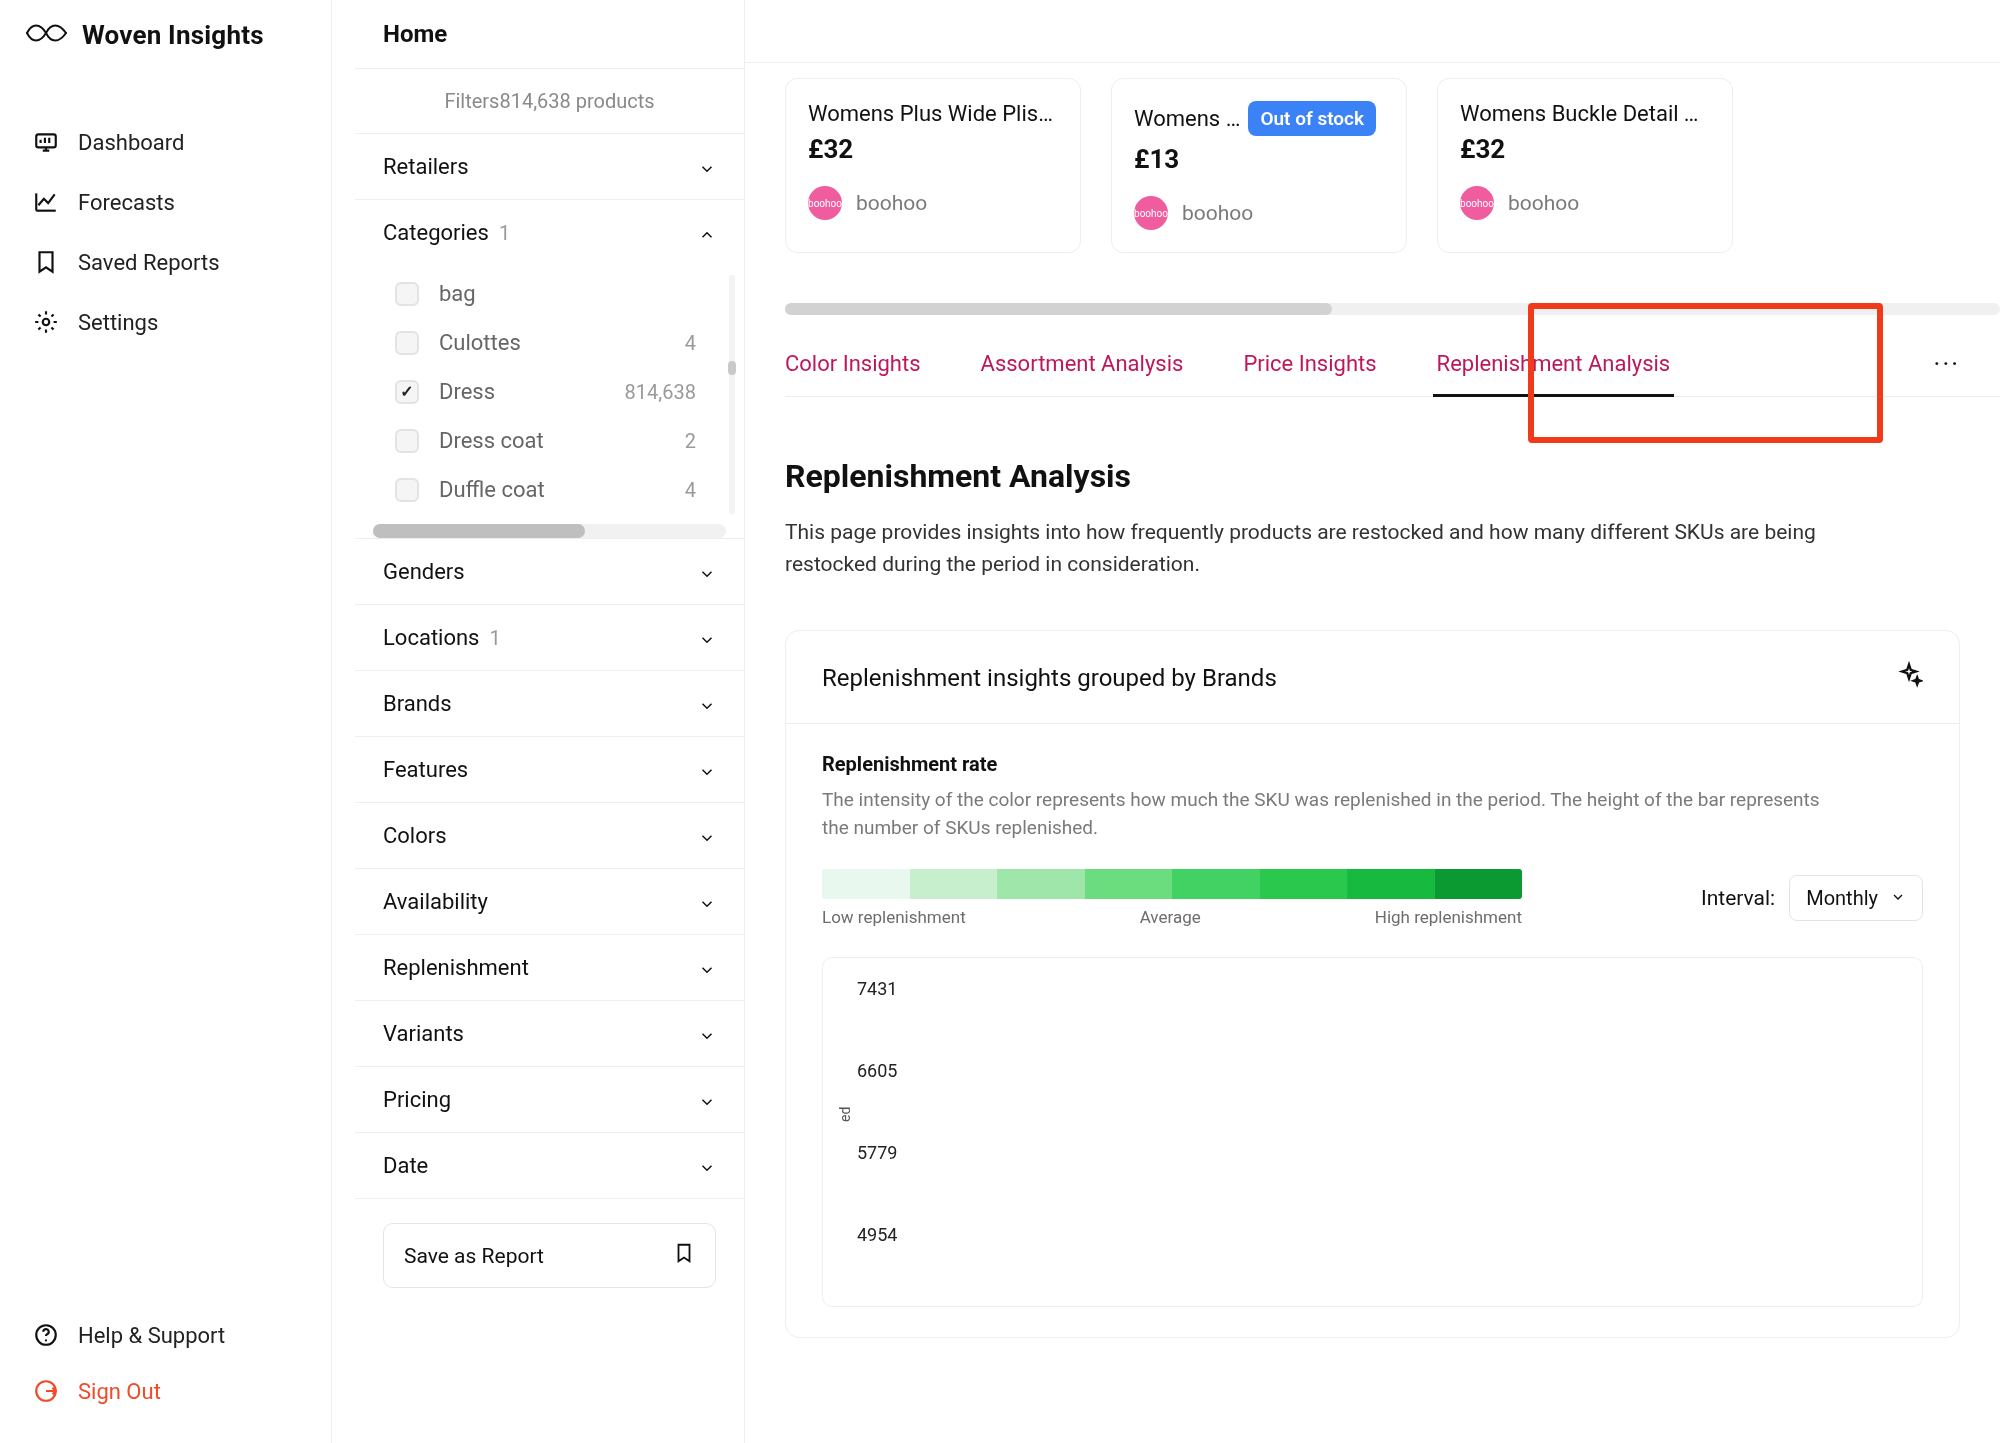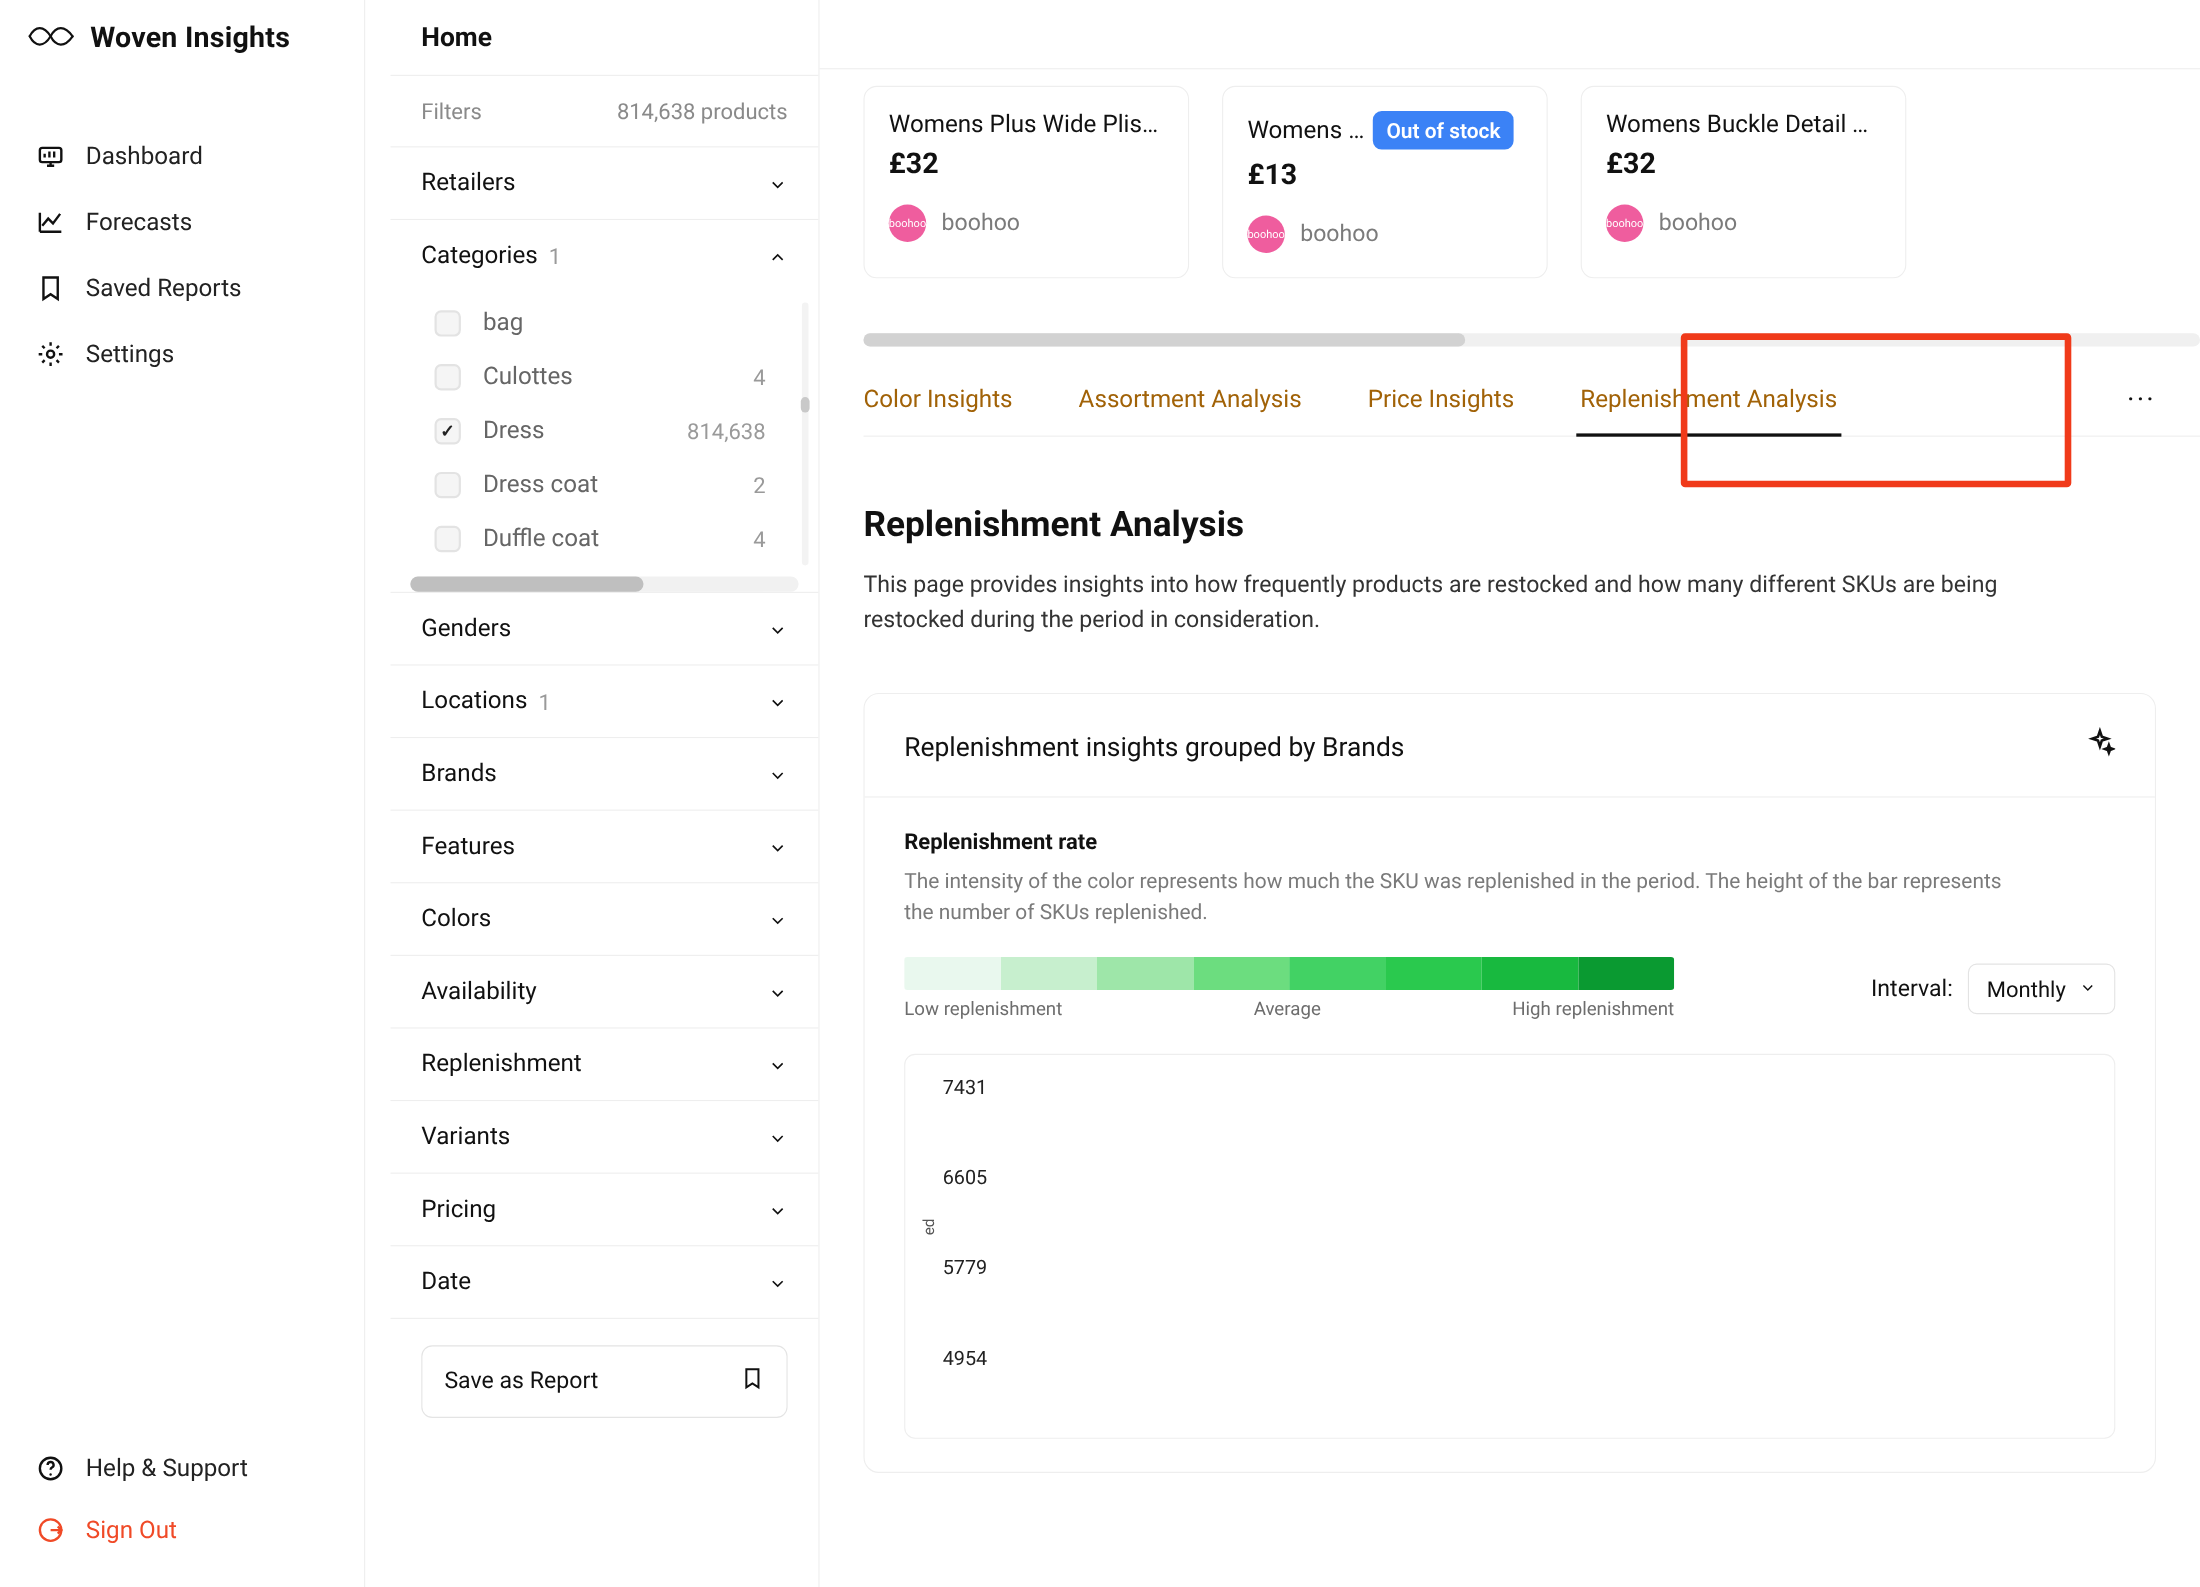--- a/index.html
+++ b/index.html
@@ -62,21 +62,21 @@
     border-right: 1px solid #eee;
   }
   .filterbar-header {
     display:flex; align-items:center; justify-content:space-between;
     padding: 20px 28px;
     border-bottom: 1px solid #eee;
   }
   .filterbar-home { font-size: 24px; font-weight: 700; }
 
   .filters-row {
-    display:flex; justify-content:space-between; align-items:center;
+    display:flex; justify-content:center; align-items:center;
     padding: 20px 28px;
     color:#8a8a8a; font-size:20px;
     border-bottom: 1px solid #eee;
   }
 
   .filter-section {
     border-bottom: 1px solid #eee;
   }
   .filter-head {
     display:flex; align-items:center; justify-content:space-between;
@@ -182,21 +182,21 @@
 
   .tabs {
     display:flex; gap:60px;
     border-bottom:1px solid #eee;
     margin-top: 16px;
     align-items:center;
     padding-right: 40px;
   }
   .tab {
     padding: 20px 0;
-    font-size:22px; color:#a16207;
+    font-size:22px; color:#be185d;
     cursor:pointer;
     position:relative;
   }
   .tab.active::after{
     content:""; position:absolute; left:-4px; right:-4px; bottom:-1px;
     height:3px; background:#111;
   }
   .hl-box {
     position:absolute;
     border: 6px solid #f03a1a;

